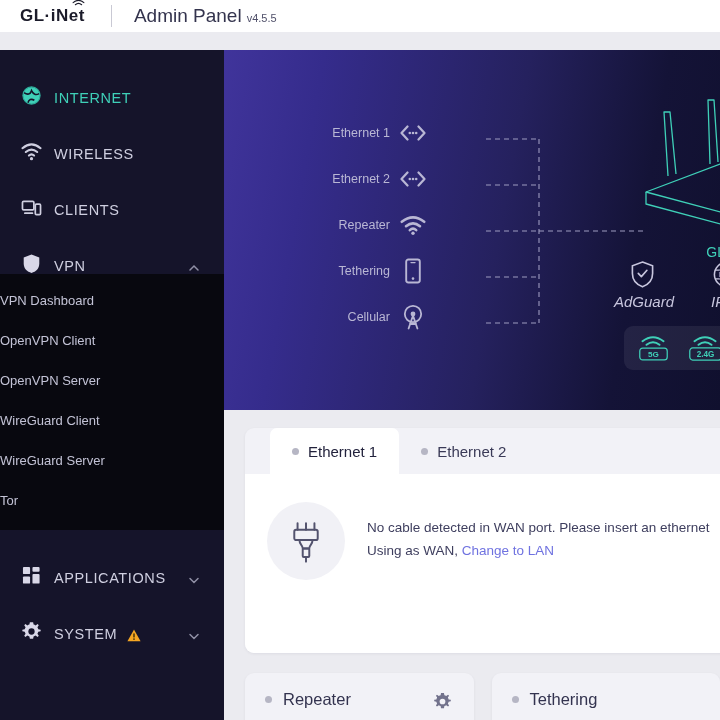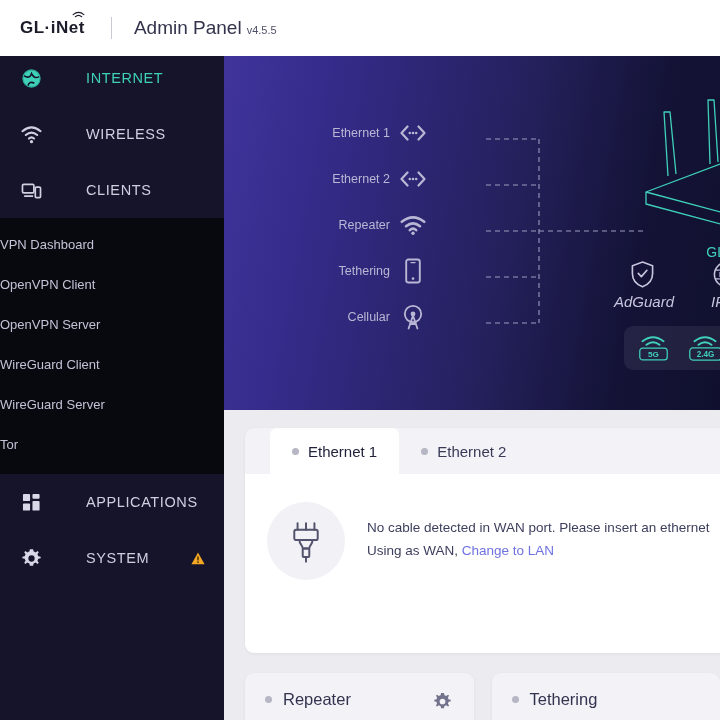--- a/index.html
+++ b/index.html
@@ -6,21 +6,21 @@
   html,body { width:720px; height:720px; overflow:hidden; }
   body {
     font-family: "Liberation Sans", sans-serif;
     background:#ebebf0;
     color:#2c2c44;
   }
   #app { position:relative; width:720px; height:720px; overflow:hidden; }
 
   
   .header {
-    position:absolute; top:0; left:0; width:720px; height:56px;
+    position:absolute; top:0; left:0; width:720px; height:32px;
     background:#ffffff; display:flex; align-items:center;
     padding-left:20px; z-index:5;
   }
   .logo { display:flex; align-items:flex-end; position:relative; }
   .logo-text {
     font-size:17px; font-weight:bold; letter-spacing:0.5px; color:#1b1b2a;
   }
   .logo-wifi {
     position:absolute; left:52px; top:-7px; width:13px; height:9px;
   }
@@ -29,22 +29,22 @@
   }
   .hdr-title { font-size:19px; color:#33334d; }
   .hdr-ver { font-size:11px; color:#50506a; margin-left:5px; position:relative; top:2px; }
 
   
   .sidebar {
     position:absolute; top:50px; left:0; width:224px; height:670px;
     background:#15142a; z-index:4; overflow:hidden;
   }
   .nav-item {
-    height:56px; display:flex; align-items:center; padding:0 24px 0 20px;
-    cursor:pointer; position:relative;gap:32px;
+    height:56px; display:flex; align-items:flex-end; padding:0 24px 0 20px;
+    cursor:pointer; position:relative;
   }
   .nav-ico {
     width:22px; height:22px; display:flex; align-items:center; justify-content:center;
     margin-right:12px; flex:0 0 22px;
   }
   .nav-label {
     font-size:14.5px; letter-spacing:0.6px; color:#cfcfe0; flex:1;
     white-space:nowrap;
   }
   .nav-item.active .nav-label { color:#3fd0b8; }
@@ -174,20 +174,31 @@
       <span class="nav-ico">
         <svg viewBox="0 0 22 20" width="21" height="19">
           <rect x="1.5" y="3.5" width="12" height="9" rx="1.3" fill="none" stroke="#cfcfe0" stroke-width="1.8"></rect>
           <path d="M4 16h8" stroke="#cfcfe0" stroke-width="1.8" stroke-linecap="round"></path>
           <rect x="15" y="6.5" width="5.5" height="11" rx="1.2" fill="none" stroke="#cfcfe0" stroke-width="1.8"></rect>
         </svg>
       </span>
       <span class="nav-label">CLIENTS</span>
     </div>
 
+    <div class="nav-item">
+      <span class="nav-ico">
+        <svg viewBox="0 0 20 22" width="19" height="21">
+          <path d="M10 1.5 L18.2 4.8 V11 C18.2 16.4 14.6 19.6 10 20.9 C5.4 19.6 1.8 16.4 1.8 11 V4.8 Z" fill="#d9d8e8"></path>
+        </svg>
+      </span>
+      <span class="nav-label">VPN</span>
+      <svg class="chev" viewBox="0 0 12 12">
+        <path d="M2 8 L6 4 L10 8" stroke="#b9b9cf" stroke-width="1.5" fill="none" stroke-linecap="round"></path>
+      </svg>
+    </div>
 
     <div class="submenu">
       <div class="sub-item">VPN Dashboard</div>
       <div class="sub-item">OpenVPN Client</div>
       <div class="sub-item">OpenVPN Server</div>
       <div class="sub-item">WireGuard Client</div>
       <div class="sub-item">WireGuard Server</div>
       <div class="sub-item">Tor</div>
     </div>
 

